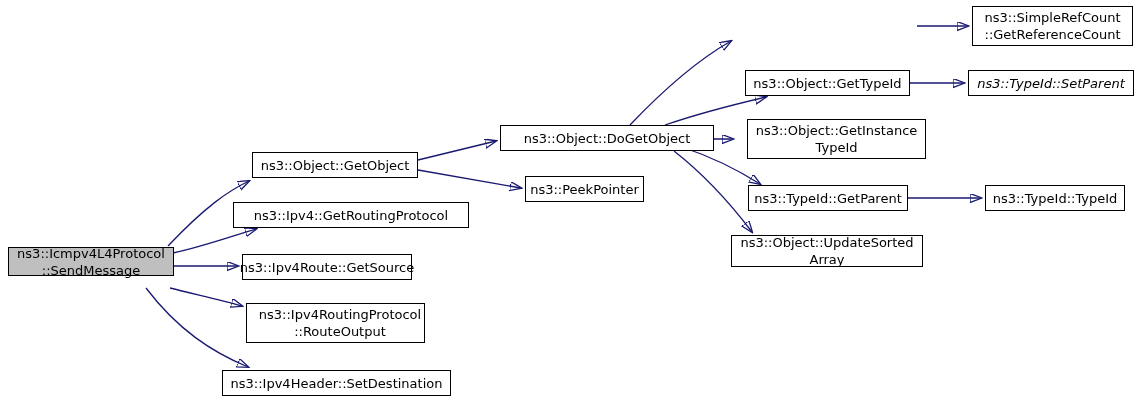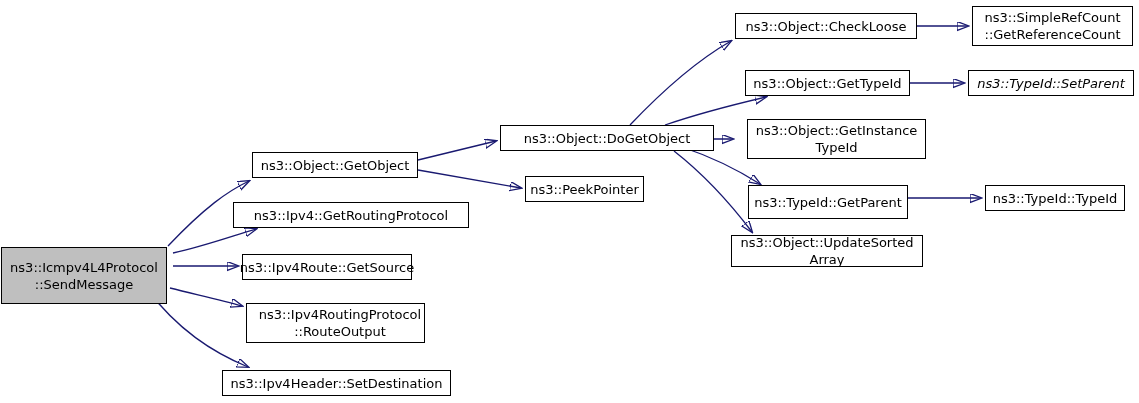--- a/index.html
+++ b/index.html
@@ -19,34 +19,34 @@
     background:#ffffff;
     border:1px solid #000000;
     display:flex;align-items:center;justify-content:center;
     text-align:center;
     font-size:13px;line-height:17px;color:#000000;
     white-space:pre-line;
     cursor:pointer;
   }
   .node.highlight{background:#bfbfbf;border:1.4px solid #000000;cursor:default;}
   
-  .n0{left:1px;top:247px;width:166px;height:57px;}
+  .n0{left:8px;top:247px;width:166px;height:29px;}
   .n1{left:252px;top:152px;width:166px;height:26px;}
   .n2{left:233px;top:202px;width:236px;height:26px;}
   .n3{left:242px;top:254px;width:170px;height:26px;}
   .n4{left:246px;top:303px;width:179px;height:40px;padding-left:9px;}
   .n5{left:222px;top:370px;width:229px;height:26px;}
   .n6{left:500px;top:125px;width:214px;height:26px;}
   .n7{left:525px;top:176px;width:119px;height:26px;}
   .n8{left:735px;top:13px;width:182px;height:26px;}
   .n9{left:972px;top:6px;width:161px;height:40px;}
   .n10{left:745px;top:70px;width:165px;height:26px;}
   .n11{left:968px;top:70px;width:166px;height:26px;font-style:italic;}
   .n12{left:747px;top:119px;width:179px;height:40px;}
-  .n13{left:748px;top:185px;width:160px;height:34px;}
+  .n13{left:748px;top:185px;width:160px;height:26px;}
   .n14{left:985px;top:185px;width:140px;height:26px;}
   .n15{left:731px;top:235px;width:192px;height:32px;}
 </style>
 </head>
 <body>
 
 <div class="canvas">
 
   <svg class="edges" viewBox="0 0 1139 403" xmlns="http://www.w3.org/2000/svg">
     <defs>
@@ -74,21 +74,20 @@
   <div class="node n0 highlight">ns3::Icmpv4L4Protocol
 ::SendMessage</div>
   <div class="node n1">ns3::Object::GetObject</div>
   <div class="node n2">ns3::Ipv4::GetRoutingProtocol</div>
   <div class="node n3">ns3::Ipv4Route::GetSource</div>
   <div class="node n4">ns3::Ipv4RoutingProtocol
 ::RouteOutput</div>
   <div class="node n5">ns3::Ipv4Header::SetDestination</div>
   <div class="node n6">ns3::Object::DoGetObject</div>
   <div class="node n7">ns3::PeekPointer</div>
-  <div class="node n8">ns3::Object::CheckLoose</div>
   <div class="node n9">ns3::SimpleRefCount
 ::GetReferenceCount</div>
   <div class="node n10">ns3::Object::GetTypeId</div>
   <div class="node n11">ns3::TypeId::SetParent</div>
   <div class="node n12">ns3::Object::GetInstance
 TypeId</div>
   <div class="node n13">ns3::TypeId::GetParent</div>
   <div class="node n14">ns3::TypeId::TypeId</div>
   <div class="node n15">ns3::Object::UpdateSorted
 Array</div>

